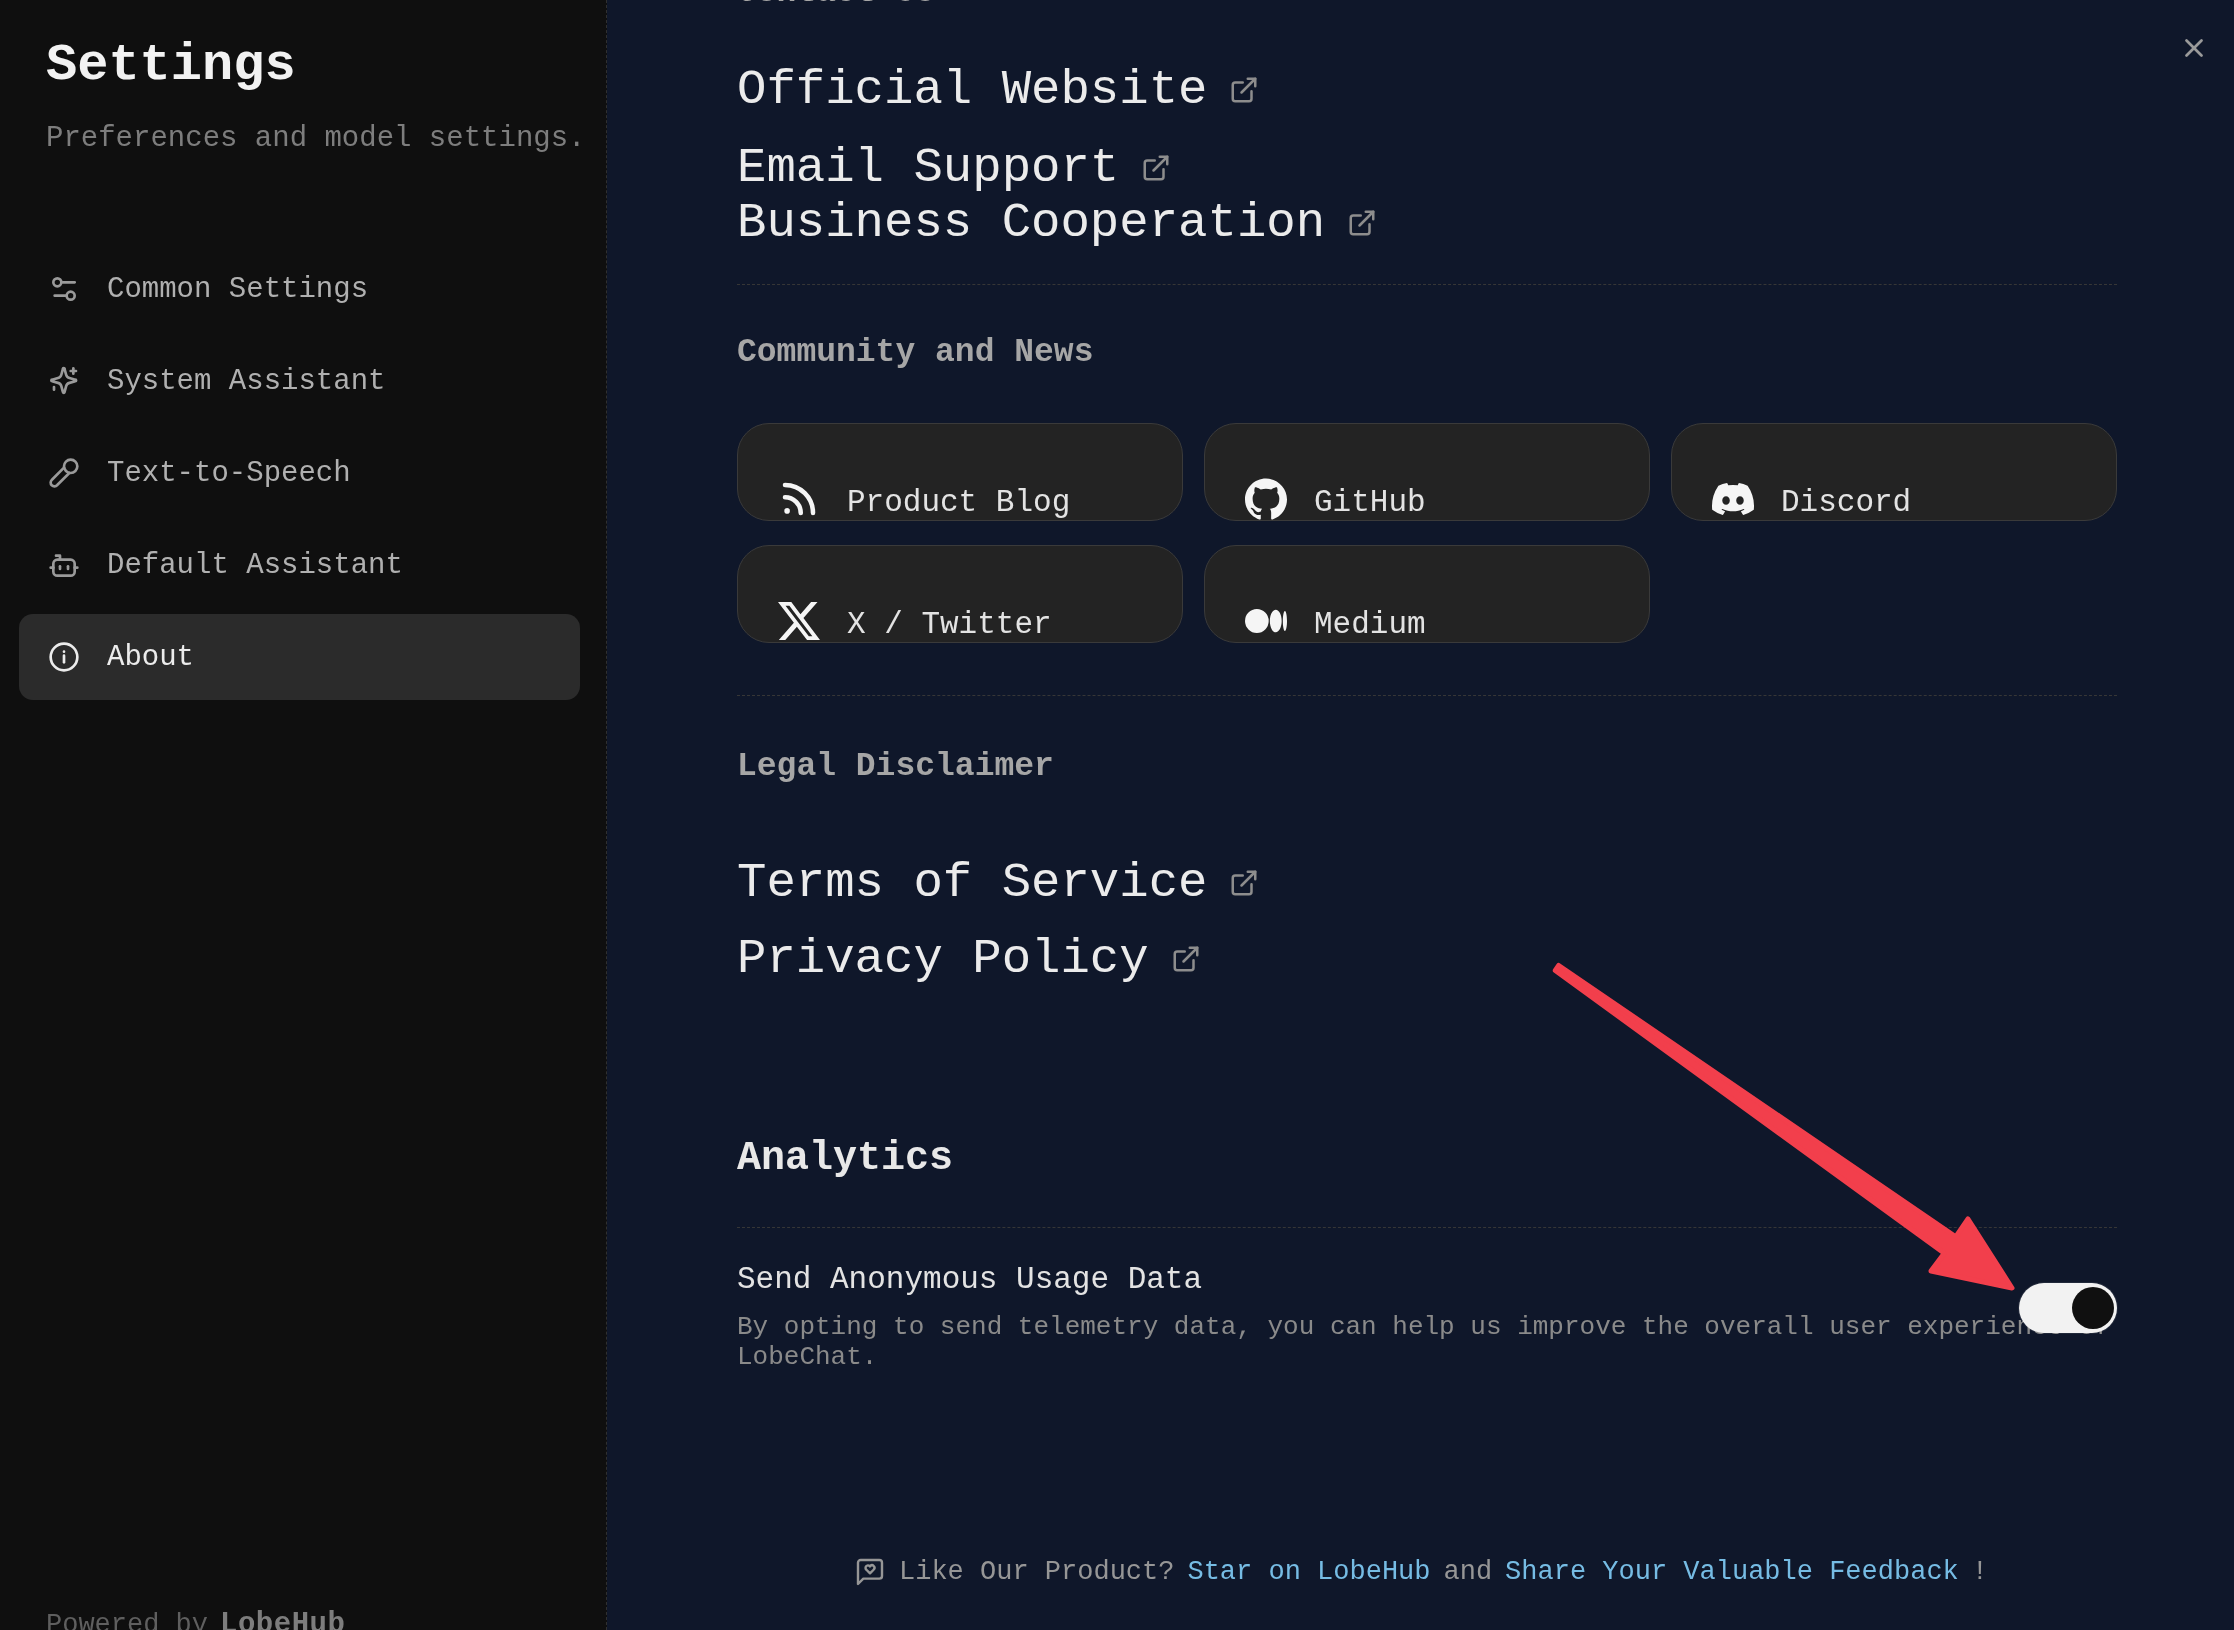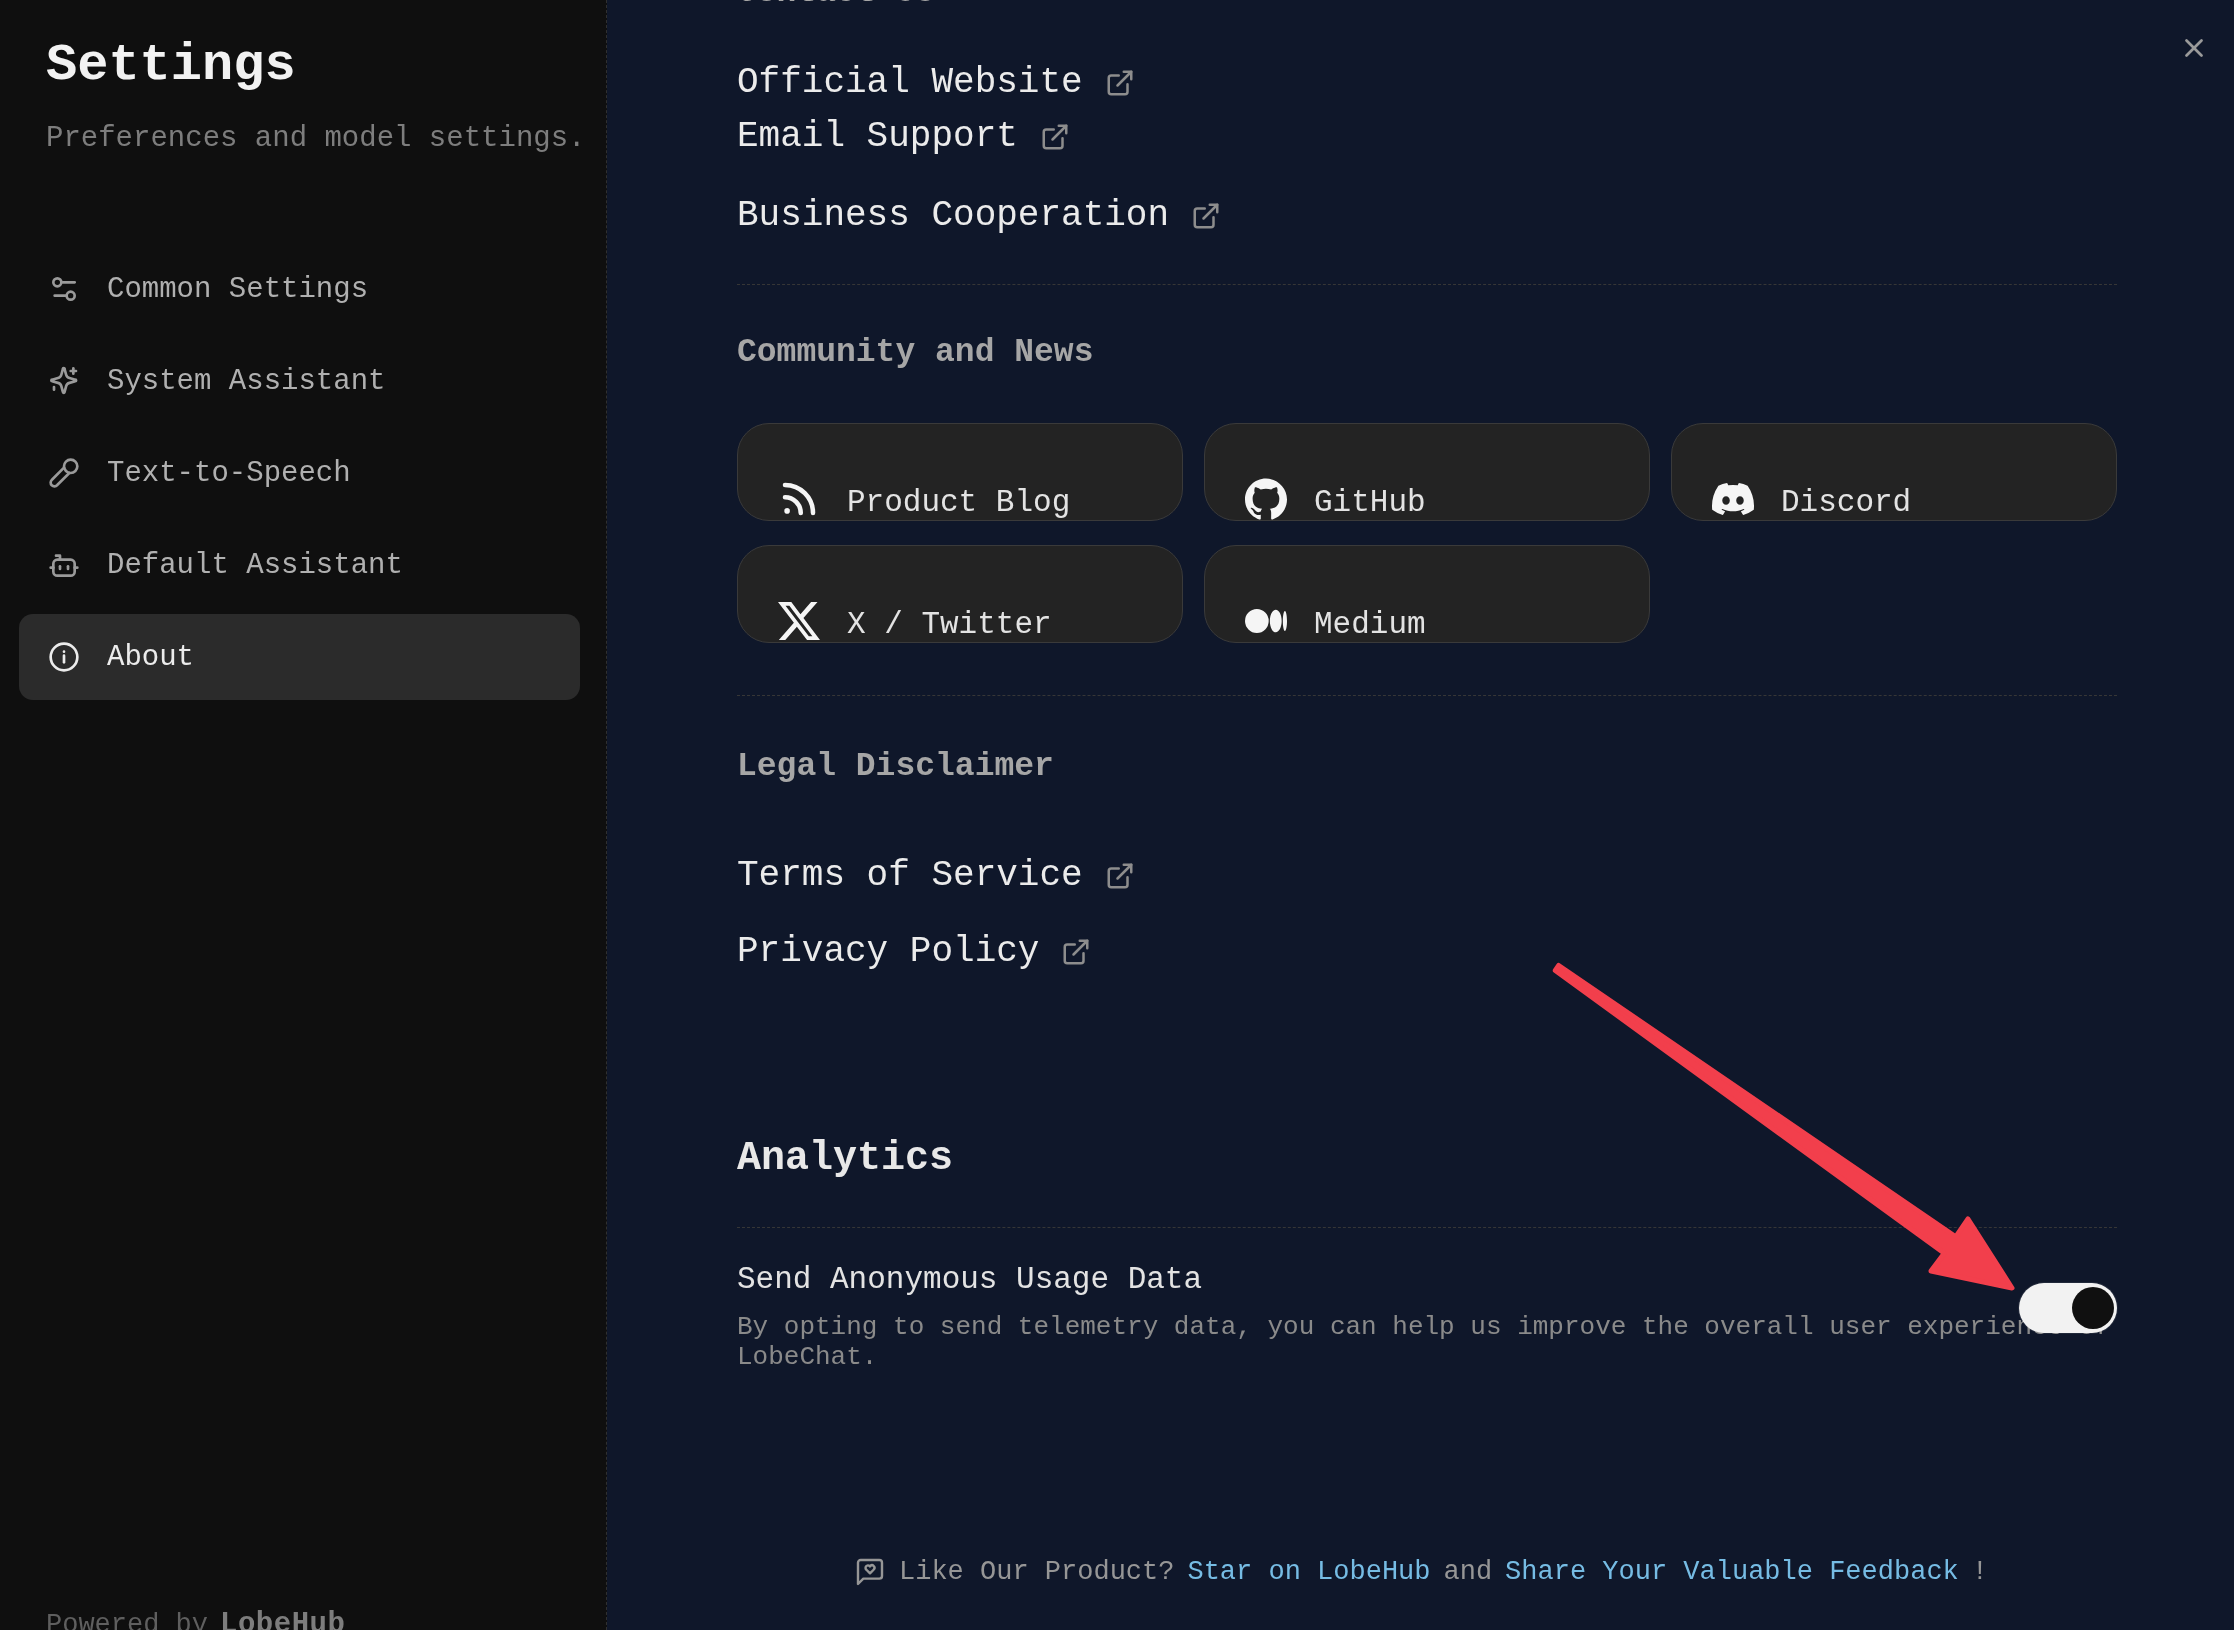--- a/index.html
+++ b/index.html
@@ -29,21 +29,21 @@
   .powered{position:absolute;left:46px;top:1560px;font-size:27px;color:#5f5f5f;display:flex;gap:12px;align-items:baseline;margin-top:48px;}
   .powered b{color:#7d7d7d;font-size:29px;font-weight:700;letter-spacing:.5px;}
   
   .main{position:absolute;left:608px;top:0;width:1626px;height:1630px;}
   .close-btn{position:absolute;left:1560px;top:22px;width:52px;height:52px;color:#9a9a9a;
     display:flex;align-items:center;justify-content:center;cursor:pointer;}
   .content{position:absolute;left:129px;top:0;width:1380px;height:1630px;}
   .section-heading{position:absolute;left:0;font-size:33px;font-weight:700;color:#a6a6a6;}
   .contact-heading{top:-26px;}
   .link-row{position:absolute;left:0;display:flex;align-items:center;gap:22px;color:#ebebeb;cursor:pointer;}
-  .link-row .lk{font-size:36px;}
+  .link-row .lk{font-size:49px;}
   .ext{width:30px;height:30px;color:#8d8d8d;display:flex;}
   .divider{position:absolute;left:0;width:1380px;border-top:1px dashed #363636;height:0;}
   
   .btn-grid{position:absolute;left:0;top:423px;width:1380px;display:grid;
     grid-template-columns:446px 446px 446px;grid-auto-rows:98px;column-gap:21px;row-gap:24px;}
   .com-btn{
     background:#232323;border:1px solid #3a3a3a;border-radius:32px;
     display:flex;align-items:flex-end;padding-left:40px;gap:27px;color:#e3e3e3;cursor:pointer;
   }
   .com-btn .cb-icon{width:42px;height:42px;color:#f5f5f5;display:flex;align-items:center;justify-content:center;}
@@ -167,21 +167,21 @@
         <span class="lk">Official Website</span>
         <span class="ext">
           <svg class="ic" viewBox="0 0 24 24" fill="none" stroke="currentColor" stroke-width="2" stroke-linecap="round" stroke-linejoin="round">
               <path d="M15 3h6v6"></path>
               <path d="M10 14 21 3"></path>
               <path d="M18 13v6a2 2 0 0 1-2 2H5a2 2 0 0 1-2-2V8a2 2 0 0 1 2-2h6"></path>
             </svg>
         </span>
       </div>
 
-      <div class="link-row" style="top:116px;">
+      <div class="link-row" style="top:140px;">
         <span class="lk">Email Support</span>
         <span class="ext">
           <svg class="ic" viewBox="0 0 24 24" fill="none" stroke="currentColor" stroke-width="2" stroke-linecap="round" stroke-linejoin="round">
               <path d="M15 3h6v6"></path>
               <path d="M10 14 21 3"></path>
               <path d="M18 13v6a2 2 0 0 1-2 2H5a2 2 0 0 1-2-2V8a2 2 0 0 1 2-2h6"></path>
             </svg>
         </span>
       </div>
 

